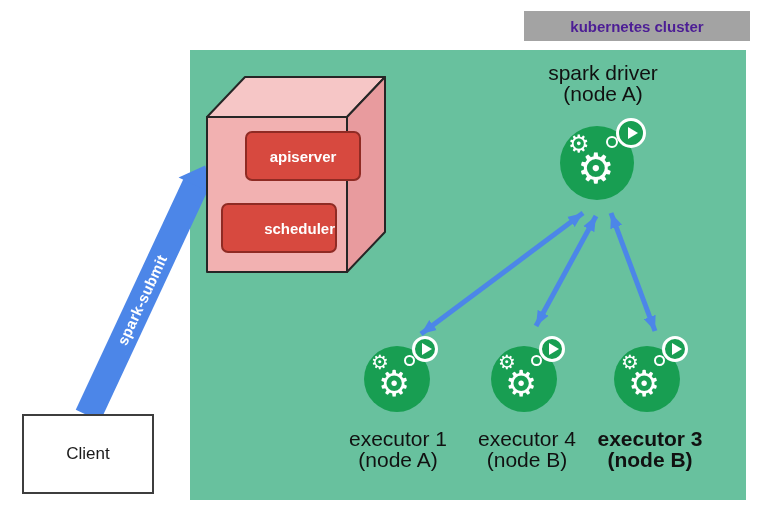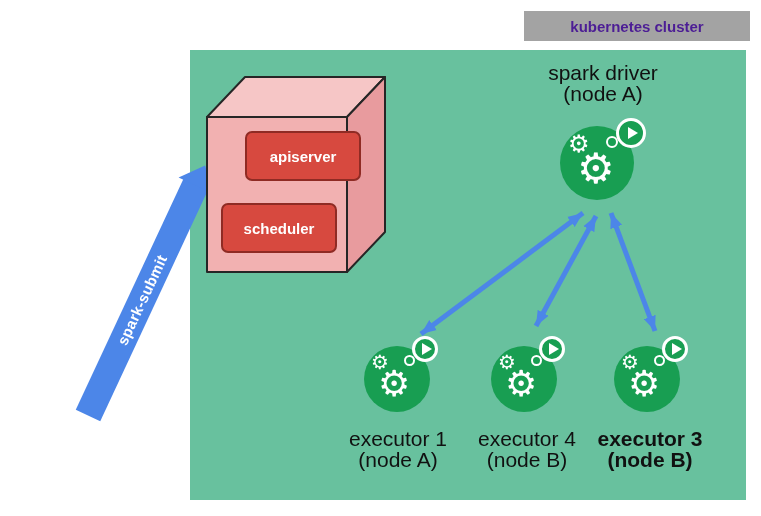--- a/index.html
+++ b/index.html
@@ -29,21 +29,21 @@
     width:0;height:0;border-top:19px solid transparent;border-bottom:19px solid transparent;border-left:22px solid #4c86e8;
   }
   
   .overlay{position:absolute;left:0;top:0;z-index:3;}
   
   .cp-box{
     position:absolute;width:112px;height:46px;background:#d7493f;border:2px solid #8f2b24;border-radius:7px;z-index:4;
     display:flex;align-items:center;justify-content:center;color:#fff;font-weight:bold;font-size:15px;
   }
   #apiserver{left:221px;top:131px;margin-left:24px;}
-  #scheduler{left:221px;top:203px;}
+  #scheduler{left:221px;top:203px;justify-content:flex-end;}
   
   .app-icon{position:absolute;z-index:4;}
   .app-icon .blob{position:absolute;background:#189e52;border-radius:50%;}
   .app-icon .gear{position:absolute;color:#fff;line-height:1;}
   .app-icon .gear-dot{position:absolute;border:2px solid #fff;border-radius:50%;}
   .app-icon .badge{position:absolute;background:#189e52;border:3px solid #fff;border-radius:50%;box-sizing:border-box;}
   .app-icon .play{position:absolute;width:0;height:0;border-top:6px solid transparent;border-bottom:6px solid transparent;border-left:10px solid #fff;}
   
   .icon-lg{width:92px;height:90px;}
   .icon-lg .blob{left:2px;top:10px;width:74px;height:74px;}
@@ -164,14 +164,17 @@
   </div>
   <div id="exec2-label" class="node-label">
     <div>executor 4</div>
     <div>(node B)</div>
   </div>
   <div id="exec3-label" class="node-label">
     <div>executor 3</div>
     <div>(node B)</div>
   </div>
 
+  <div class="client-box">
+    <span>Client</span>
+  </div>
 
 </div>
 
 </body></html>

